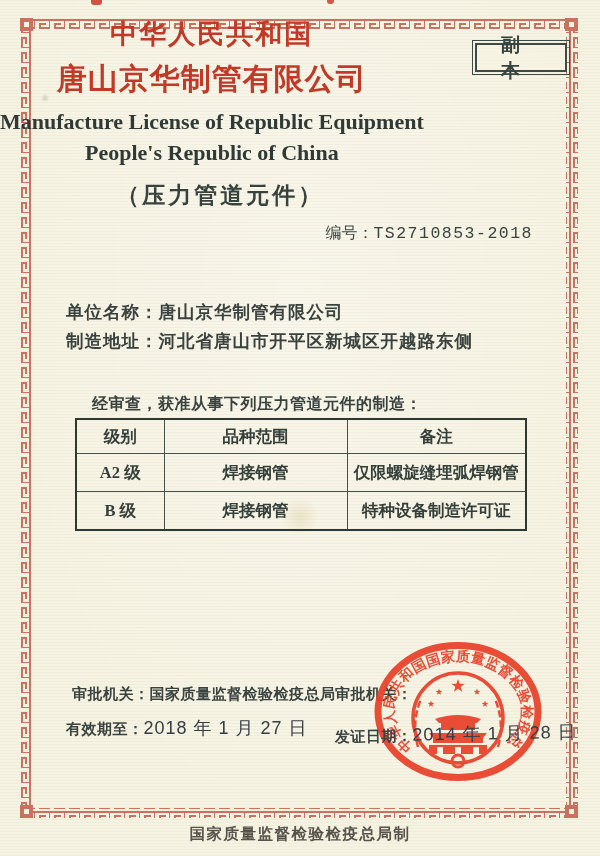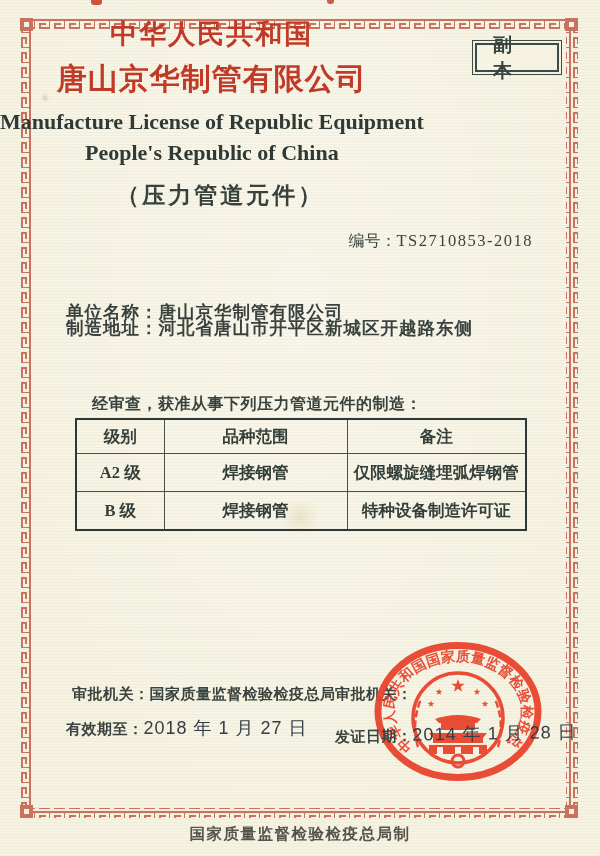--- a/index.html
+++ b/index.html
@@ -18,29 +18,29 @@
   
   .header-block{left:0;top:68;width:525;text-align:center;}
   .title-cn-1{font-size:27px;font-weight:bold;color:#c13a28;letter-spacing:2px;margin:16px 0 7px 0;}
   .title-cn-2{font-size:30px;font-weight:bold;color:#c13a28;letter-spacing:1px;margin:0 0 9px 0;}
   .title-en{font-size:22px;font-weight:bold;color:#2f3a36;margin:0 0 5px 0;font-family:"Liberation Serif",serif;}
   .subtitle{font-size:23px;font-weight:bold;color:#37423d;letter-spacing:3px;margin:14px 0 0 17px;}
   .badge{
     left:475px;top:43px;width:64px;height:25px;
     border:2px solid #3d4a46;outline:1px solid #3d4a46;outline-offset:2px;
     color:#35433f;font-size:19px;font-weight:bold;letter-spacing:10px;
-    display:flex;align-items:center;justify-content:center;padding-left:16px;
+    display:flex;align-items:center;justify-content:center;padding-left:24px;
     background:rgba(246,243,226,0.6);
   }
-  .serial-line{top:231px;right:67px;font-size:16px;color:#39433e;}
+  .serial-line{top:223px;right:67px;font-size:16px;color:#39433e;font-family:Liberation Mono, monospace;}
   .serial-value{font-size:16.5px;letter-spacing:1.5px;}
   
   .info-line{left:66px;font-size:17.5px;font-weight:600;letter-spacing:1px;color:#39423e;}
   .company-line{top:300px;}
-  .address-line{top:316px;}
+  .address-line{top:329px;}
   
   .table-caption{left:92px;top:394px;font-size:16px;font-weight:bold;letter-spacing:0.5px;color:#39423e;}
   .cert-table{left:75px;top:418px;width:450px;border-collapse:collapse;
     border:2.5px solid #2e3834;table-layout:fixed;}
   .cert-table th,.cert-table td{
     border:1px solid #47514b;text-align:center;vertical-align:middle;
     font-size:16.5px;color:#343f3a;font-weight:600;padding:0;
   }
   .cert-table thead th{height:33px;text-align:center;}
   .cert-table tbody td{height:37px;}

